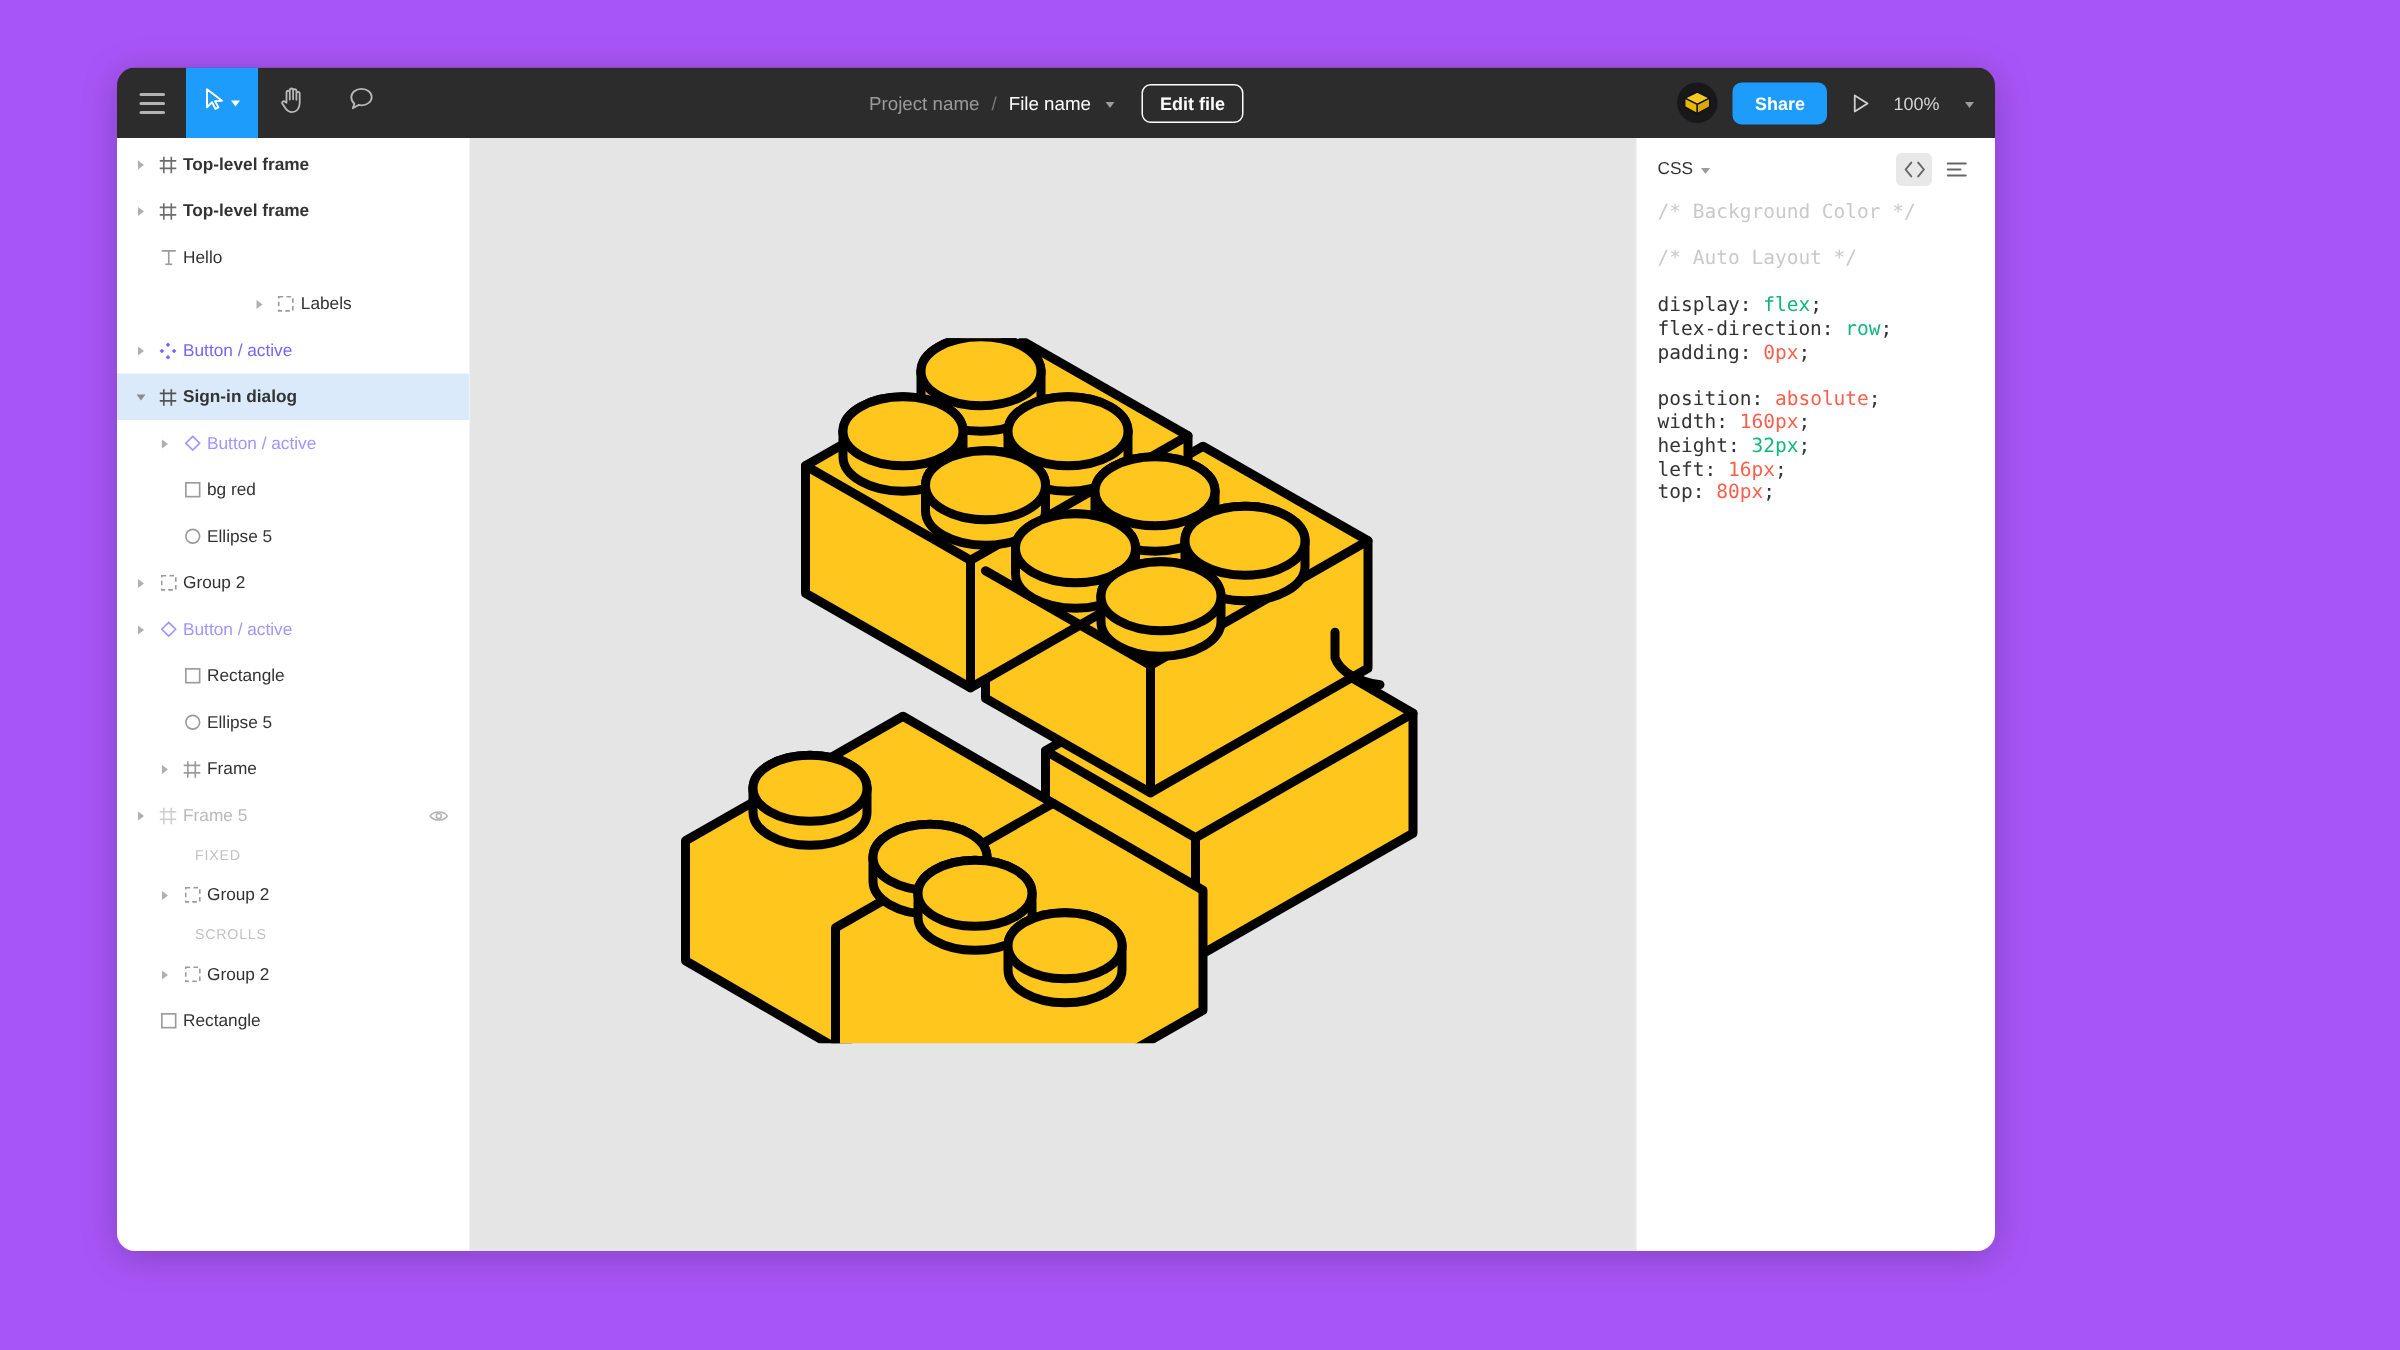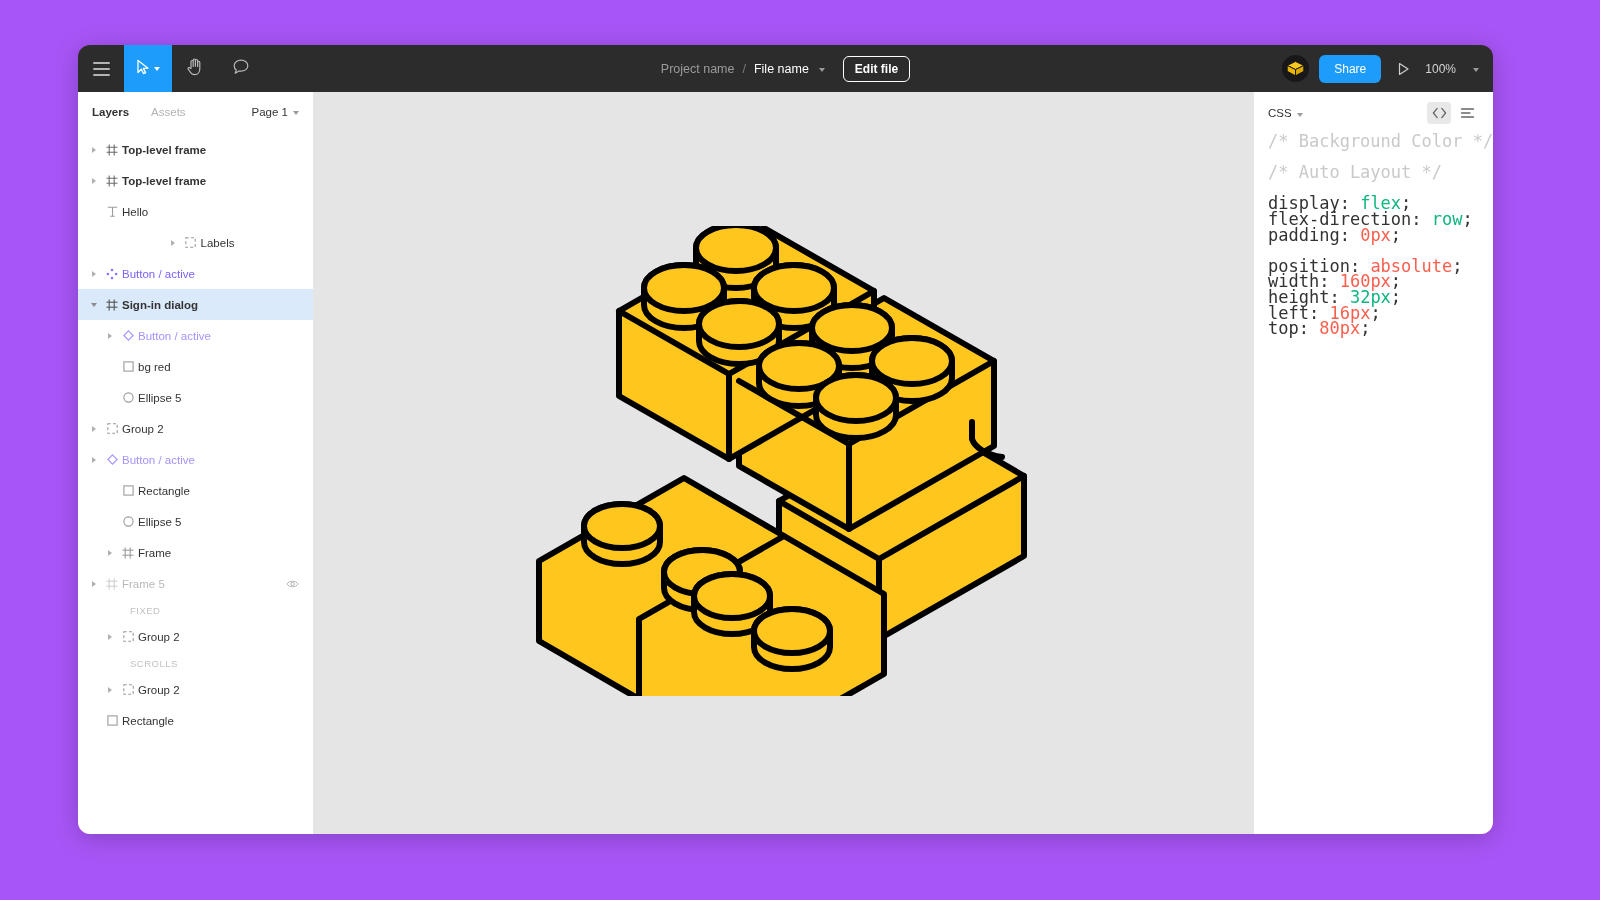--- a/index.html
+++ b/index.html
@@ -5,21 +5,21 @@
   * { box-sizing: border-box; margin: 0; padding: 0; }
   html, body {
     width: 1600px; height: 900px;
     background: #a855f7;
     font-family: "Liberation Sans", sans-serif;
     overflow: hidden;
   }
   #app-window {
     position: absolute;
     left: 78px; top: 45px;
-    width: 1415px; height: 789px;
+    width: 1252px; height: 789px;
     background: #d946ef;
     border-radius: 12px;
     overflow: hidden;
     box-shadow: 0 4px 24px rgba(0,0,0,.22);
     display: flex;
     flex-direction: column;
   }
   
   .toolbar {
     height: 47px;
@@ -90,21 +90,21 @@
   }
   .avatar {
     width: 27px; height: 27px; border-radius: 50%;
     background: #18181b;
     display: flex; align-items: center; justify-content: center;
     cursor: pointer;
   }
   .share-btn {
     background: #1e9cfc; color: #fff;
     border: none; border-radius: 6px;
-    font-size: 12px; font-weight: normal;
+    font-size: 12px; font-weight: bold;
     padding: 7px 15px; cursor: pointer;
     font-family: "Liberation Sans", sans-serif;
   }
   .play-btn {
     width: 24px; height: 24px;
     display:flex;align-items:center;justify-content:center;
     cursor:pointer;
   }
   .zoom-ctl { display:flex; align-items:center; gap:17px; cursor:pointer; }
   .zoom-val { color: #d4d4d4; font-size: 12px; }
@@ -221,21 +221,21 @@
   .rp-icons { margin-left: auto; display: flex; align-items: center; gap: 4px; }
   .rp-ic-btn {
     width: 24px; height: 22px;
     display:flex;align-items:center;justify-content:center;
     border-radius: 4px; cursor: pointer;
   }
   .rp-ic-btn.on { background: #e8e8e8; }
   .code-area {
     padding: 0 14px;
     font-family: "DejaVu Sans Mono", "Liberation Mono", monospace;
-    font-size: 17px;
+    font-size: 13px;
     line-height: 15.6px;
     color: #333;
   }
   .code-line { white-space: pre; }
   .cm { color: #c9c9c9; }
   .kw-green { color: #0fb67d; }
   .kw-red { color: #fa5e4c; }
   .blank { height: 15.6px; }
 </style>
 </head>
@@ -302,28 +302,20 @@
       <div class="zoom-ctl">
         <span class="zoom-val">100%</span>
         <span class="chev-zoom"></span>
       </div>
     </div>
   </div>
 
   <div class="body-row">
 
     <div class="left-panel">
-      <div class="lp-header">
-        <span class="lp-tab sel">Layers</span>
-        <span class="lp-tab unsel">Assets</span>
-        <span class="page-sel">
-          <span>Page 1</span>
-          <span class="chev-page"></span>
-        </span>
-      </div>
       <div class="layer-list" id="layer-list">
           <div class="layer-row bold" style="padding-left: 8px;">
             <span class="lr-caret">
               <span class="caret-right"></span>
             </span>
             <span class="lr-icon">
               <svg width="12" height="12" viewBox="0 0 12 12">
                 <g stroke="#6d6d6d" stroke-width="1.1">
                   <line x1="3.2" y1="0.5" x2="3.2" y2="11.5"></line>
                   <line x1="8.2" y1="0.5" x2="8.2" y2="11.5"></line>

